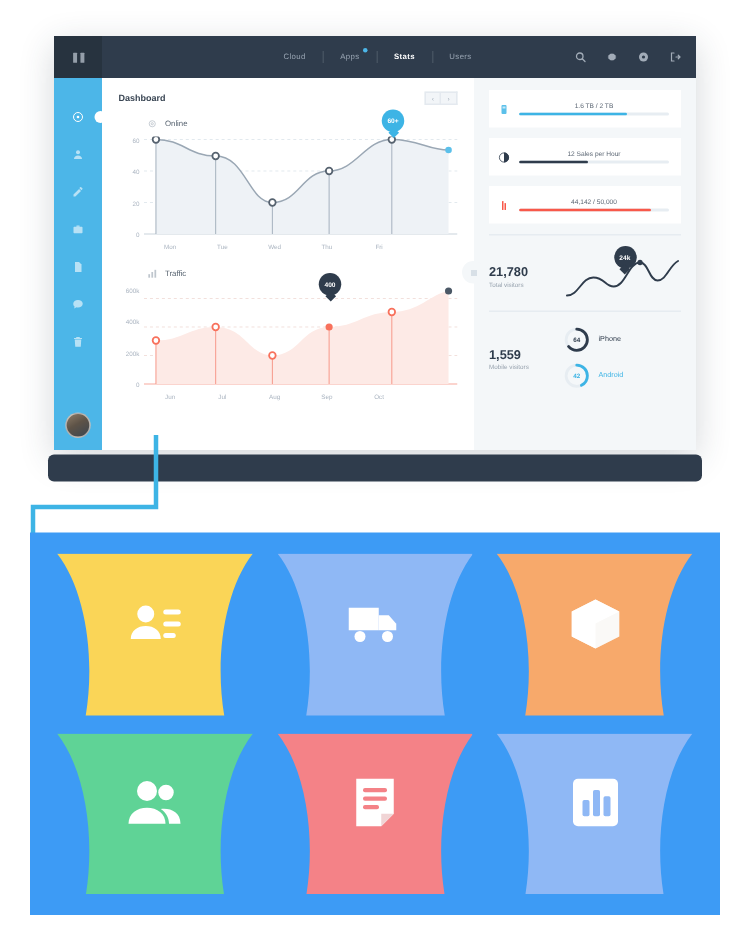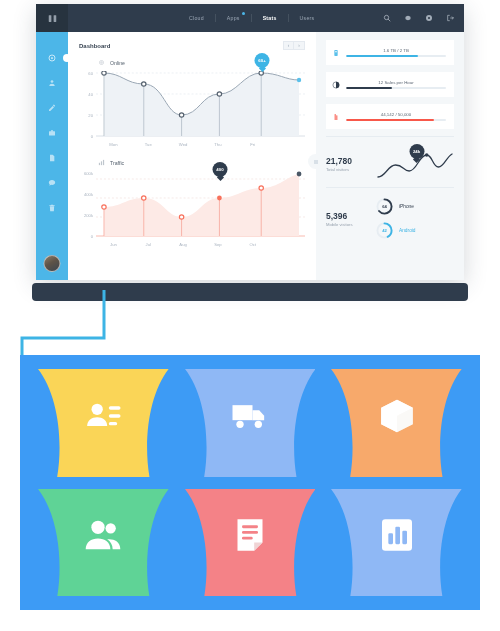--- a/index.html
+++ b/index.html
@@ -6,21 +6,21 @@
   html, body {
     width: 500px; height: 631px;
     background: #ffffff;
     font-family: "Liberation Sans", sans-serif;
     overflow: hidden;
   }
 
   
   #app-window {
     position: absolute;
-    left: 36px; top: 4px;
+    left: 36px; top: 24px;
     width: 428px; height: 276px;
     background: #ffffff;
     box-shadow: 0 6px 22px rgba(40,55,70,.20);
   }
 
   
   .topbar {
     position: absolute; left: 0; top: 0;
     width: 100%; height: 28px;
     background: #2f3c4c;
@@ -511,21 +511,21 @@
         <svg viewBox="0 0 80 34" preserveAspectRatio="none">
           <path d="M2,30 C10,30 12,18 20,18 C28,18 28,24 34,24 C42,24 44,8 52,8 C58,8 58,20 64,20 C70,20 72,10 78,7" fill="none" stroke="#2f3c4c" stroke-width="1.3" stroke-linecap="round"></path>
           <circle cx="52" cy="8" r="1.8" fill="#2f3c4c"></circle>
         </svg>
         <div class="tooltip-pin pin-dark" style="left:52%;top:-3px;transform:translateX(-50%);">24k</div>
       </div>
     </div>
 
     <div class="visitor-row">
       <div class="visitor-nums">
-        <div class="v-num">5,396</div>
+        <div class="v-num">1,559</div>
         <div class="v-lbl">Mobile visitors</div>
       </div>
       <div class="donut-col">
         <div class="donut-row">
           <div class="donut">
             <svg viewBox="0 0 36 36">
               <circle cx="18" cy="18" r="15" fill="none" stroke="#e7edf2" stroke-width="4"></circle>
               <circle cx="18" cy="18" r="15" fill="none" stroke="#2f3c4c" stroke-width="4" stroke-dasharray="60 94" stroke-linecap="round" transform="rotate(-90 18 18)"></circle>
             </svg>
             <span style="color:#2f3c4c;">64</span>

